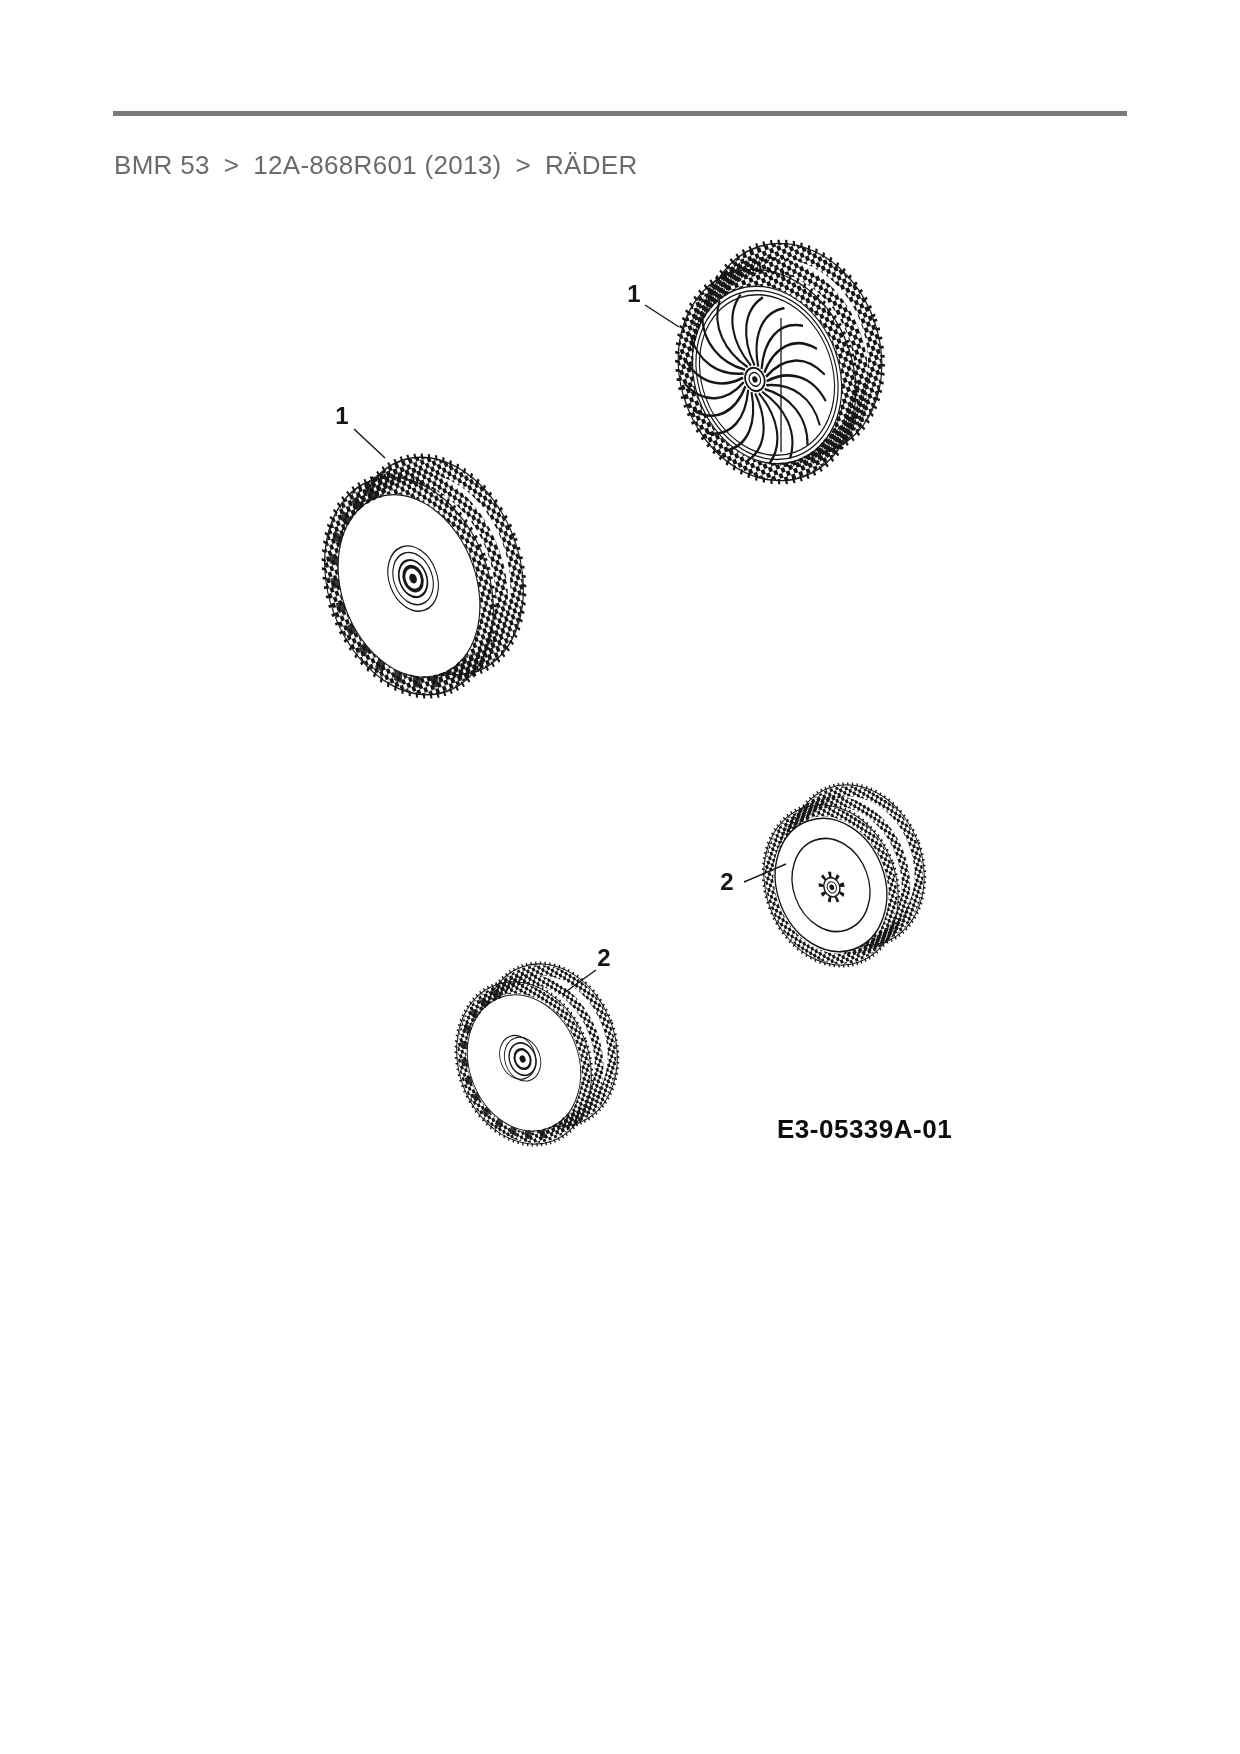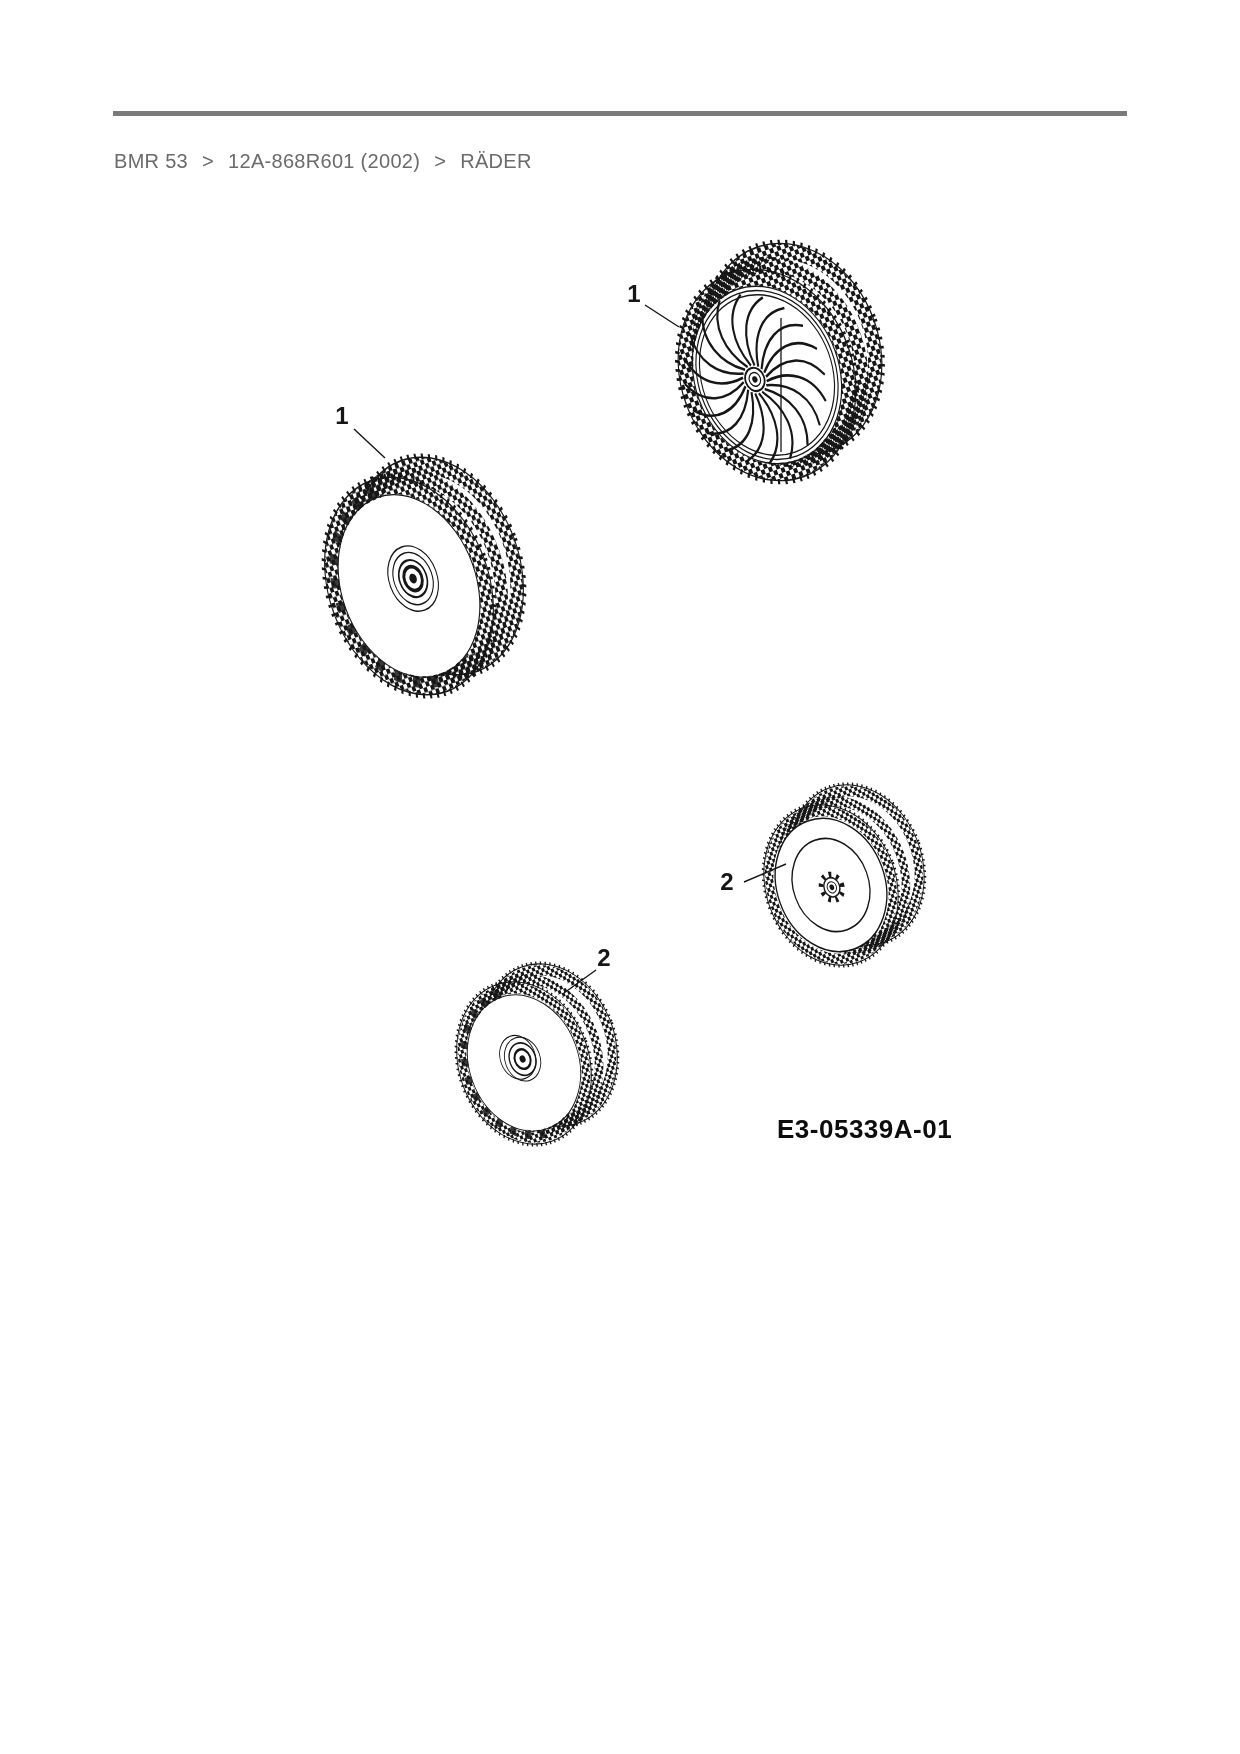--- a/index.html
+++ b/index.html
@@ -1,20 +1,20 @@
 <!DOCTYPE html>
 <html><head>
 <meta charset="utf-8">
 <style>
   html,body{margin:0;padding:0;background:#ffffff;}
   body{width:1240px;height:1754px;position:relative;overflow:hidden;
        font-family:"Liberation Sans",sans-serif;}
   .rule{position:absolute;left:113px;top:111px;width:1014px;height:5px;background:#7b7b7b;}
   .crumbs{position:absolute;left:114px;top:150px;display:flex;align-items:baseline;
-          font-size:20px;color:#6b6b6b;letter-spacing:0.3px;white-space:pre;}
+          font-size:26px;color:#6b6b6b;letter-spacing:0.3px;white-space:pre;}
   .crumbs .sep{margin:0 14px;}
   .stage{position:absolute;left:0;top:0;width:1240px;height:1754px;}
   
   svg *{vector-effect:none;}
   .ln{fill:none;stroke:#161616;}
   .thin{fill:none;stroke:#161616;stroke-width:1.3px;}
   .thin2{fill:none;stroke:#161616;stroke-width:2px;}
   .chk{fill:none;stroke:url(#chk);stroke-width:15px;}
   .chkS{fill:none;stroke:url(#chk);stroke-width:13px;}
   .knob{fill:none;stroke:#161616;stroke-width:5px;stroke-dasharray:2.5 6;}
@@ -29,21 +29,21 @@
   .leader{fill:none;stroke:#161616;stroke-width:1.4px;}
 </style>
 </head>
 <body>
 
 <div class="rule"></div>
 
 <div class="crumbs">
   <span>BMR 53</span>
   <span class="sep">&gt;</span>
-  <span>12A-868R601 (2002)</span>
+  <span>12A-868R601 (2013)</span>
   <span class="sep">&gt;</span>
   <span>RÄDER</span>
 </div>
 
 <svg class="stage" viewBox="0 0 1240 1754">
   <defs>
     <pattern id="chk" width="9" height="9" patternUnits="userSpaceOnUse">
       <rect x="0" y="0" width="4.5" height="4.5" fill="#161616"></rect>
       <rect x="4.5" y="4.5" width="4.5" height="4.5" fill="#161616"></rect>
     </pattern>

